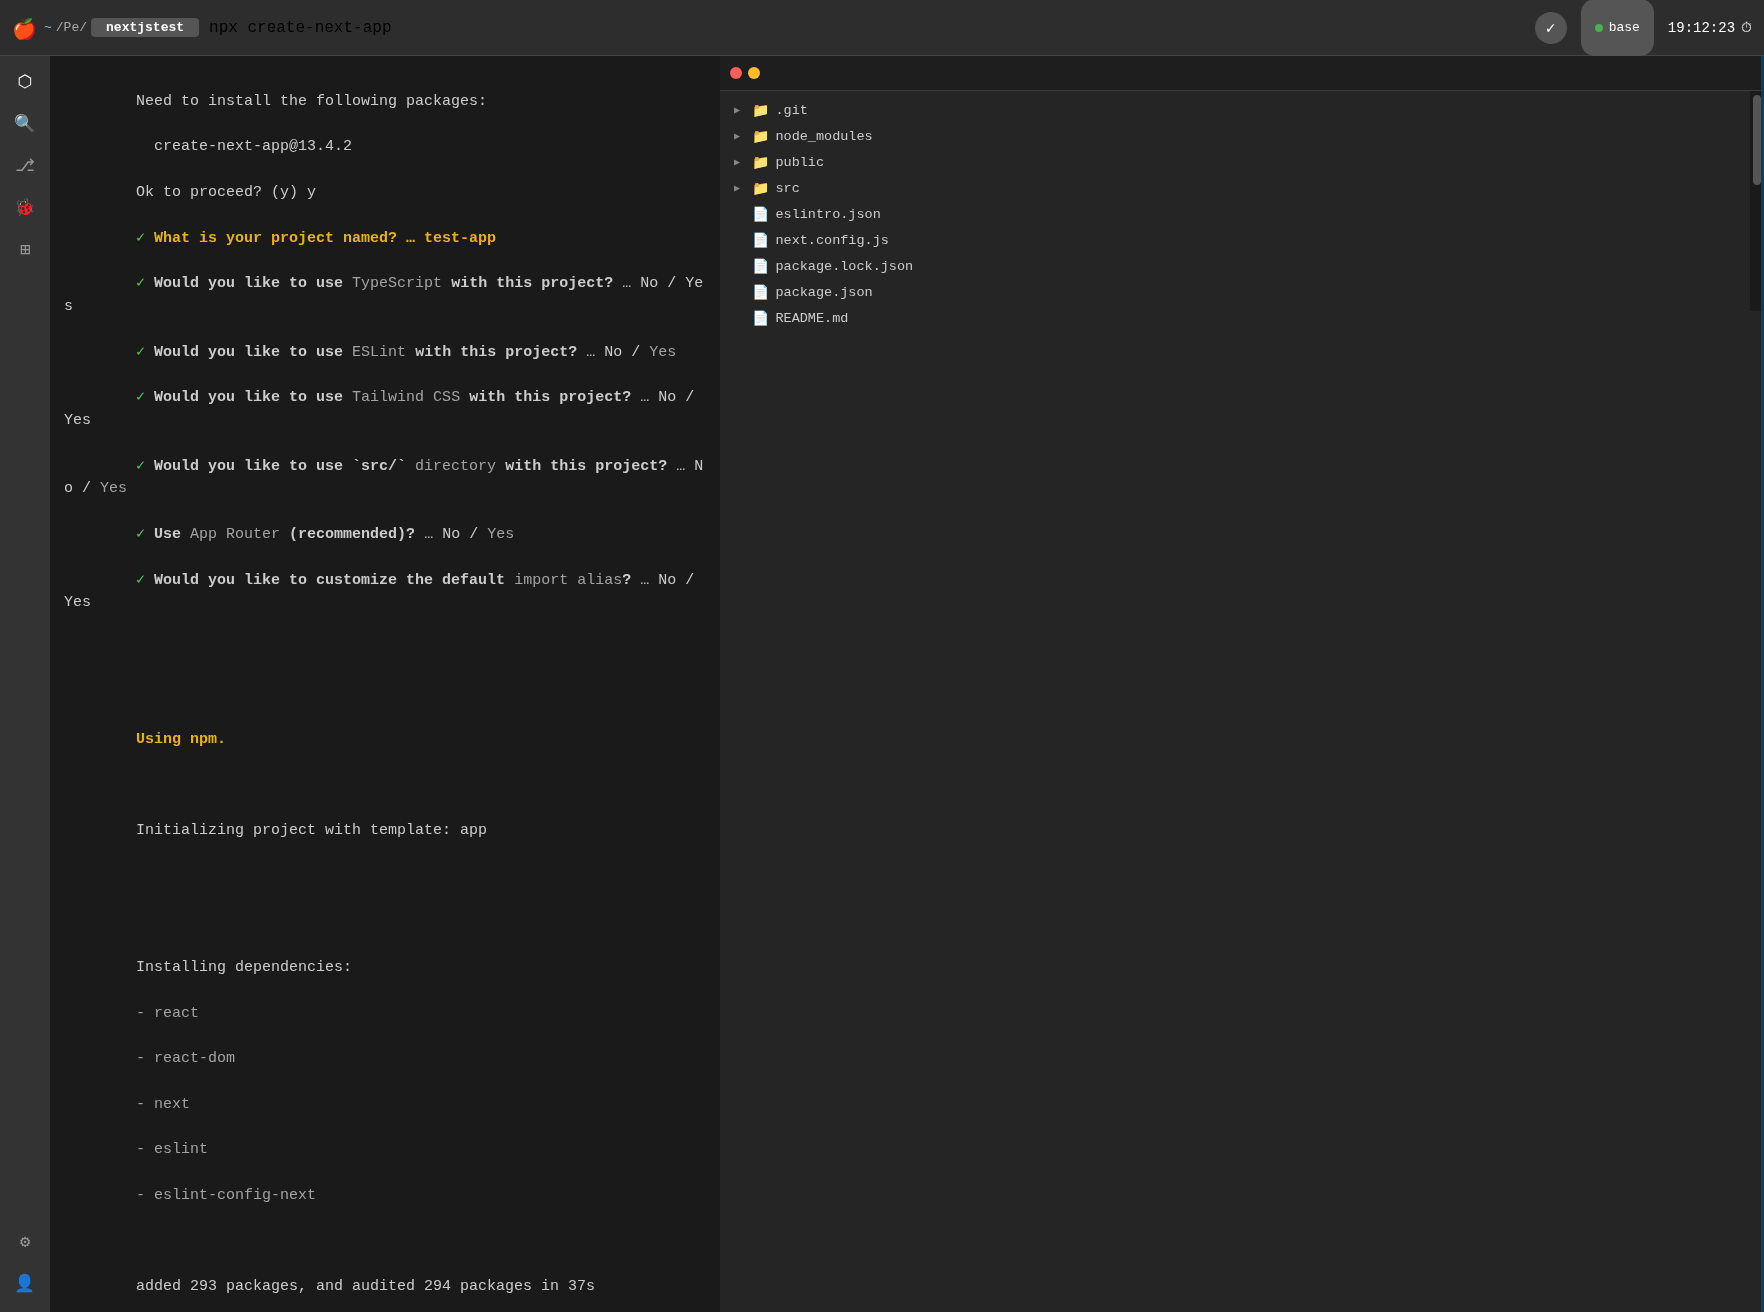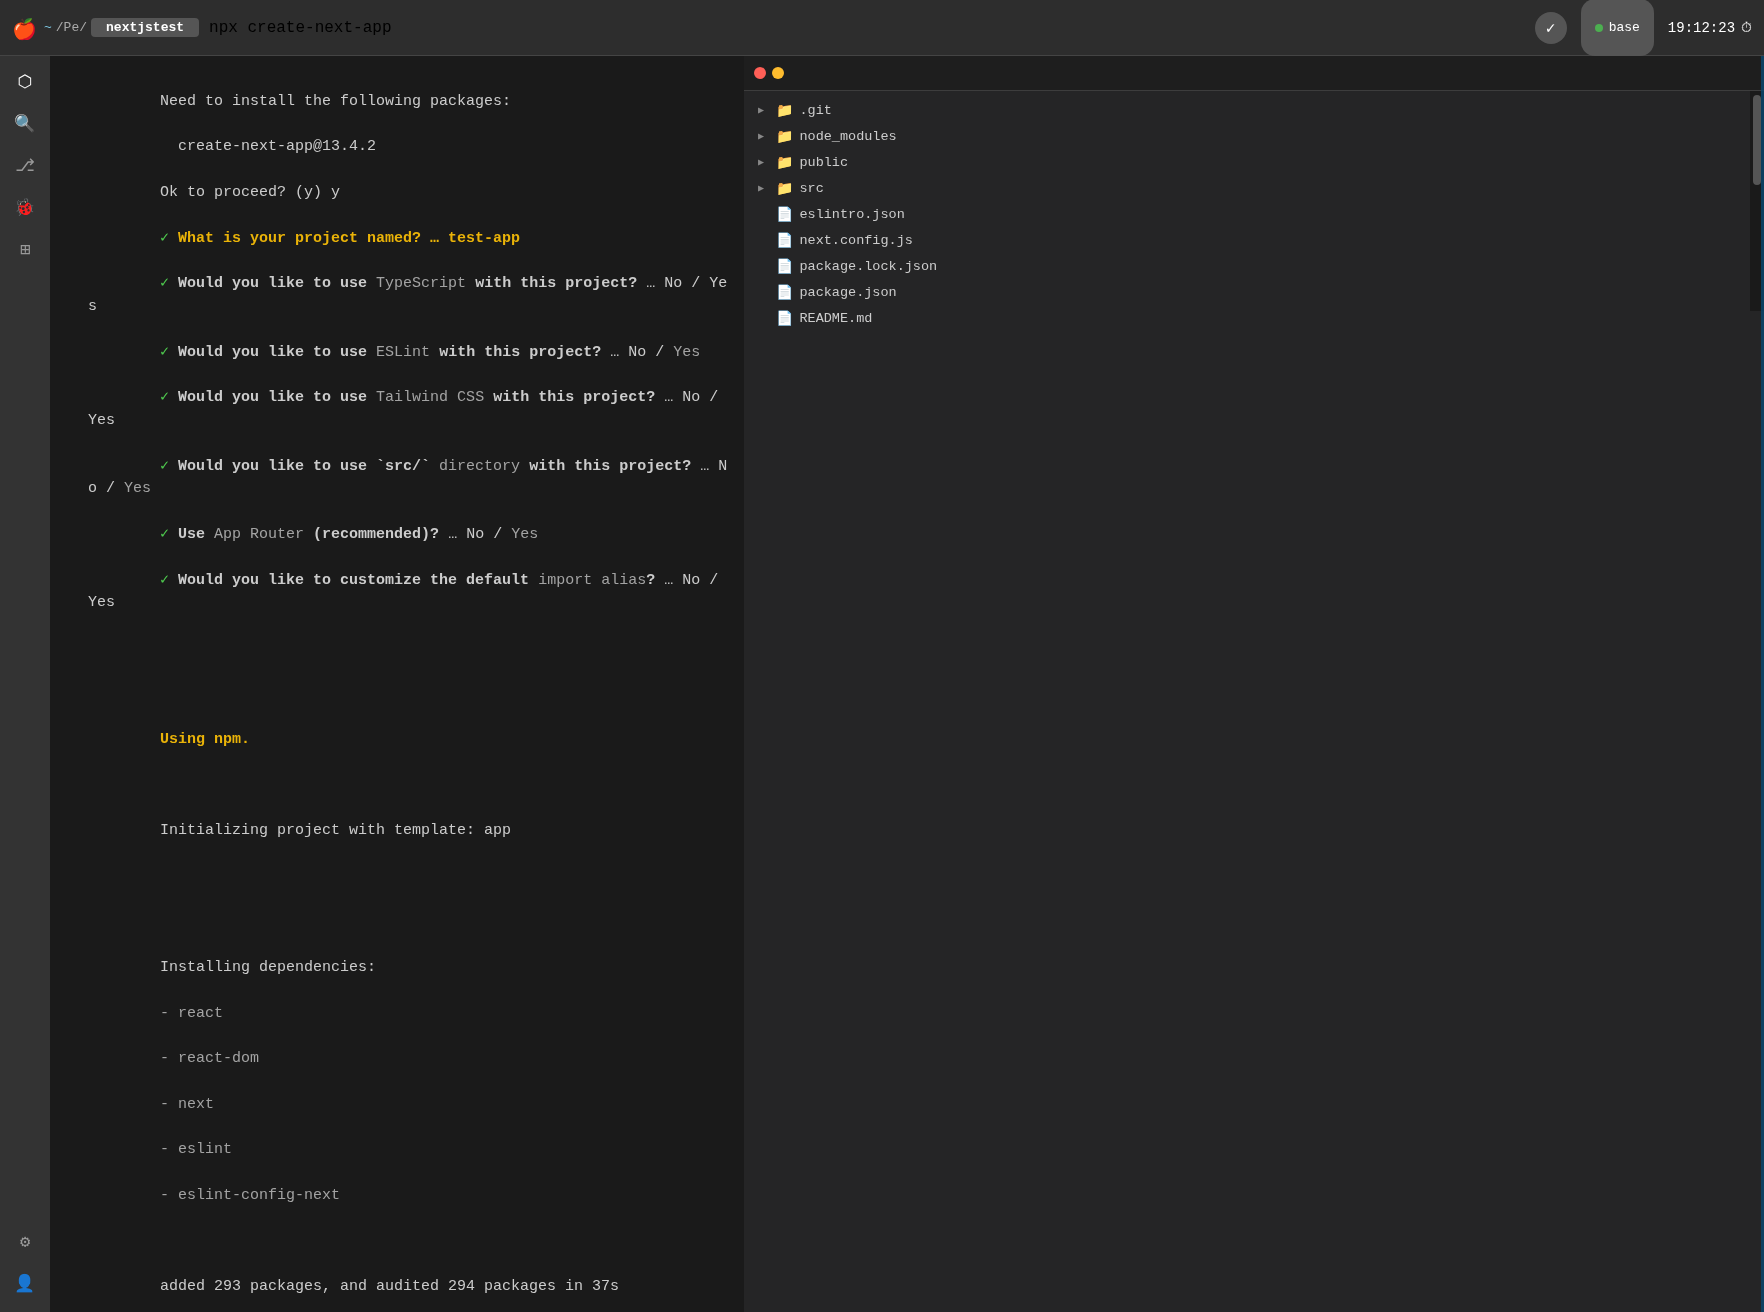--- a/index.html
+++ b/index.html
@@ -160,21 +160,20 @@
       margin-bottom: 12px;
       display: flex;
       flex-direction: column;
       gap: 8px;
       align-items: center;
     }
 
     .panels-area {
       flex: 1;
       display: flex;
-      margin-left: 24px;
     }
 
     .terminal-area {
       width: 670px;
       flex-shrink: 0;
       background: #1a1a1a;
       padding: 12px 14px;
       overflow: hidden;
       font-size: 15px;
       line-height: 1.52;

